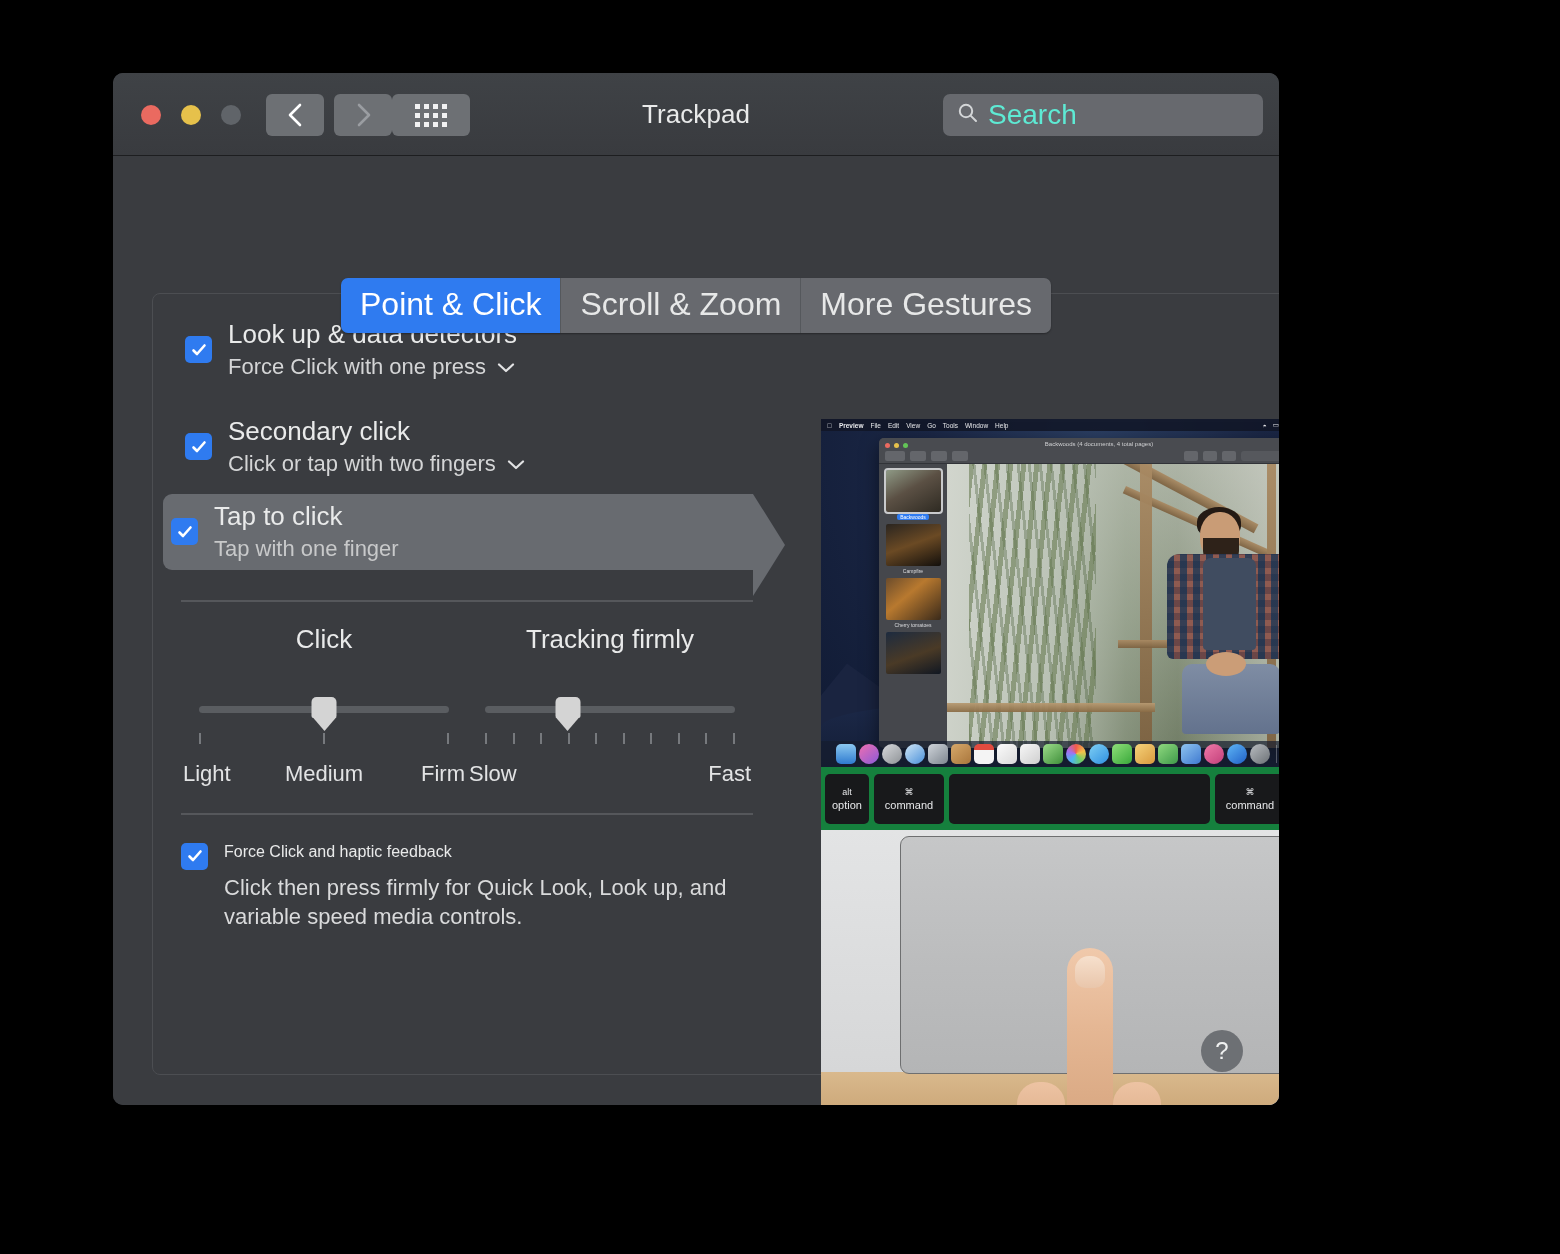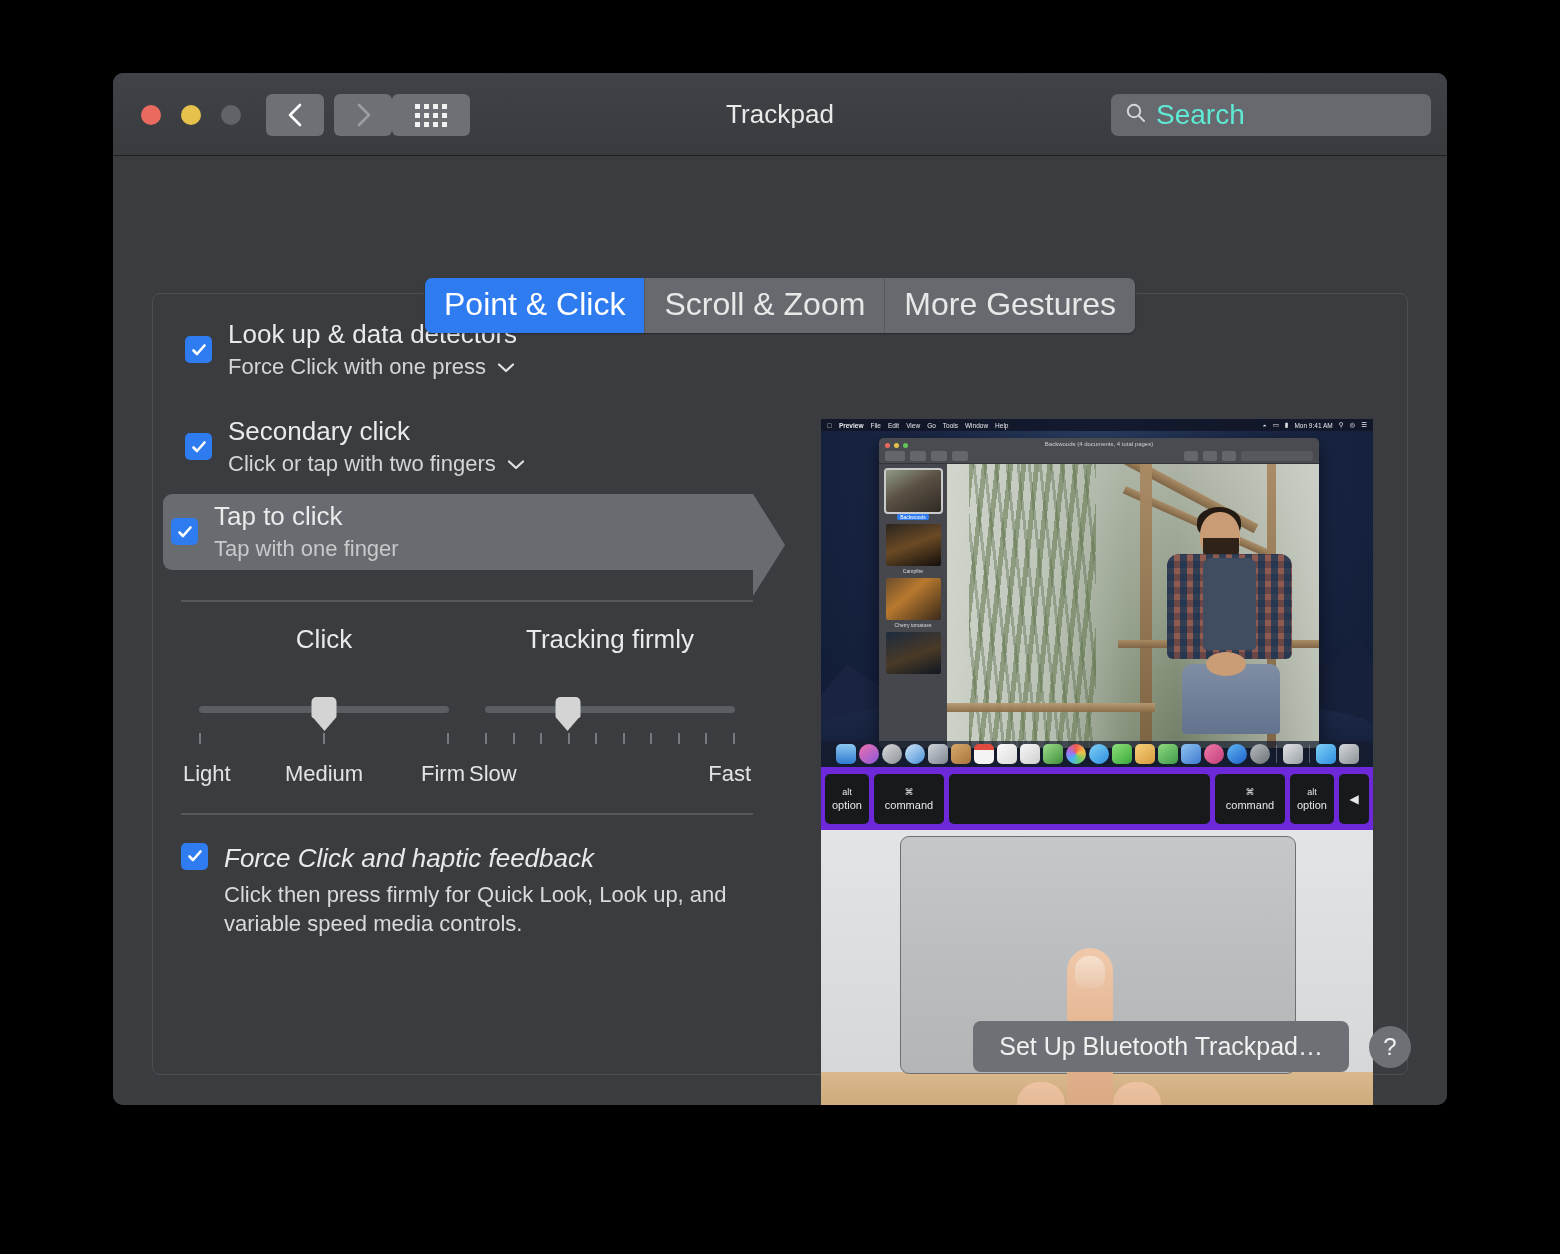--- a/index.html
+++ b/index.html
@@ -11,21 +11,21 @@
     font-family: "Liberation Sans", sans-serif;
     overflow: hidden;
     position: relative;
   }
 
   
   .window {
     position: absolute;
     left: 113px;
     top: 73px;
-    width: 1334px;
+    width: 1166px;
     height: 1032px;
     background: #3a3c40;
     border-radius: 10px;
     overflow: hidden;
     box-shadow: 0 16px 50px rgba(0,0,0,0.75);
   }
 
   
   .toolbar {
     position: relative;
@@ -278,21 +278,21 @@
   .scale-labels.three span:first-child { text-align: left; }
   .scale-labels.three span:last-child { text-align: right; }
 
   
   .force-block {
     margin-left: 8px;
     padding-top: 28px;
     display: flex;
     gap: 16px;
   }
-  .force-title { font-size: 26px; color: #e9eaea; margin-bottom: 6px; font-style: italic; }
+  .force-title { font-size: 16px; color: #e9eaea; margin-bottom: 12px; }
   .force-desc { font-size: 22px; color: #d9dadb; line-height: 1.35; max-width: 520px; }
 
   
   .media {
     position: absolute;
     left: 668px;
     top: 125px;
     width: 552px;
     height: 705px;
     overflow: hidden;
@@ -496,21 +496,21 @@
     flex: none;
   }
   .dockicon.round { border-radius: 50%; }
   .docksep { width: 1px; height: 18px; background: rgba(255,255,255,0.28); margin: 0 3px; }
 
   
   .keys {
     position: absolute;
     left: 0; top: 348px;
     width: 552px; height: 63px;
-    background: #6d28d9;
+    background: #15803d;
     display: flex;
     align-items: center;
     gap: 5px;
     padding: 4px;
     overflow: hidden;
   }
   .key {
     background: #18191b;
     border-radius: 5px;
     height: 50px;
@@ -952,18 +952,17 @@
           <div class="finger2"></div>
           <div class="finger3"></div>
           <div class="finger"></div>
           <div class="nail"></div>
         </div>
 
       </div>
     </div>
 
     <div class="bottom">
-      <button class="btn-bt">Set Up Bluetooth Trackpad…</button>
       <button class="btn-help">?</button>
     </div>
 
   </div>
 </div>
 
 </body></html>

